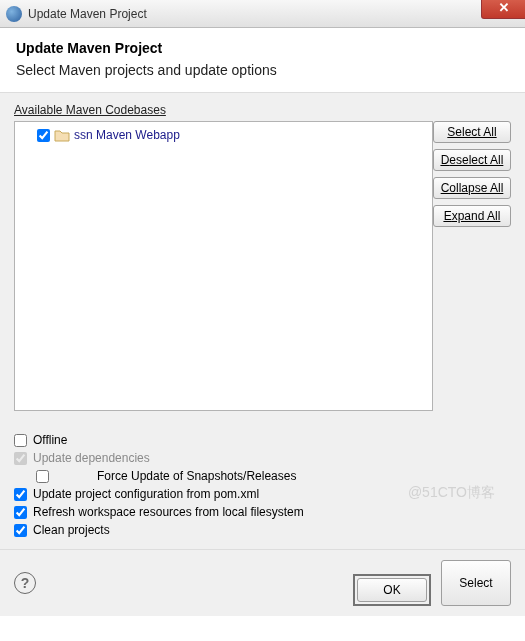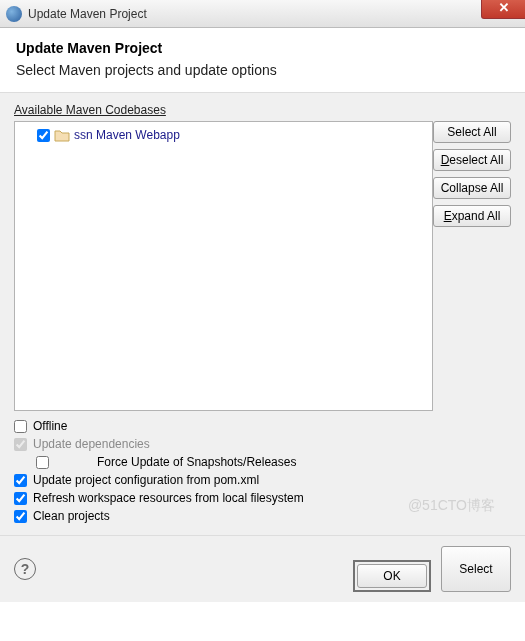--- a/index.html
+++ b/index.html
@@ -89,23 +89,23 @@
     }
     .side-buttons button, .dlg-buttons button {
       background: linear-gradient(to bottom, #fdfdfd, #e6e6e6);
       border: 1px solid #9e9e9e;
       border-radius: 3px;
       font-size: 12px;
       padding: 3px 4px;
       cursor: pointer;
       color: #000;
     }
-    .side-buttons button { width: 100%; }
-    
-    .options { margin-top: 8px; }
+    .side-buttons button { width: 100%; text-decoration: underline; }
+    
+    .options { margin-top: 22px; }
     .opt {
       display: flex; align-items: center; gap: 6px;
       margin-bottom: 4px;
     }
     .opt.indent { padding-left: 22px; gap: 48px; }
     .opt input[type=checkbox] { width: 13px; height: 13px; margin: 0; }
     .opt.disabled label { color: #8a8a8a; }
     .opt.disabled input[type=checkbox] { accent-color: #999; }
     
     .bottombar {
@@ -129,21 +129,21 @@
     .ok-wrap {
       border: 2px solid #737373;
       padding: 2px;
       display: inline-flex;
       margin-top: 14px;
     }
     .underline-letter { text-decoration: underline; }
     .watermark {
       position: absolute;
       right: 30px;
-      top: 497px;
+      top: 484px;
       color: rgba(120,120,120,0.25);
       font-size: 14px;
       pointer-events: none;
     }
   </style>
 </head>
 <body>
 
 <div class="titlebar">
   <span class="app-icon"></span>

